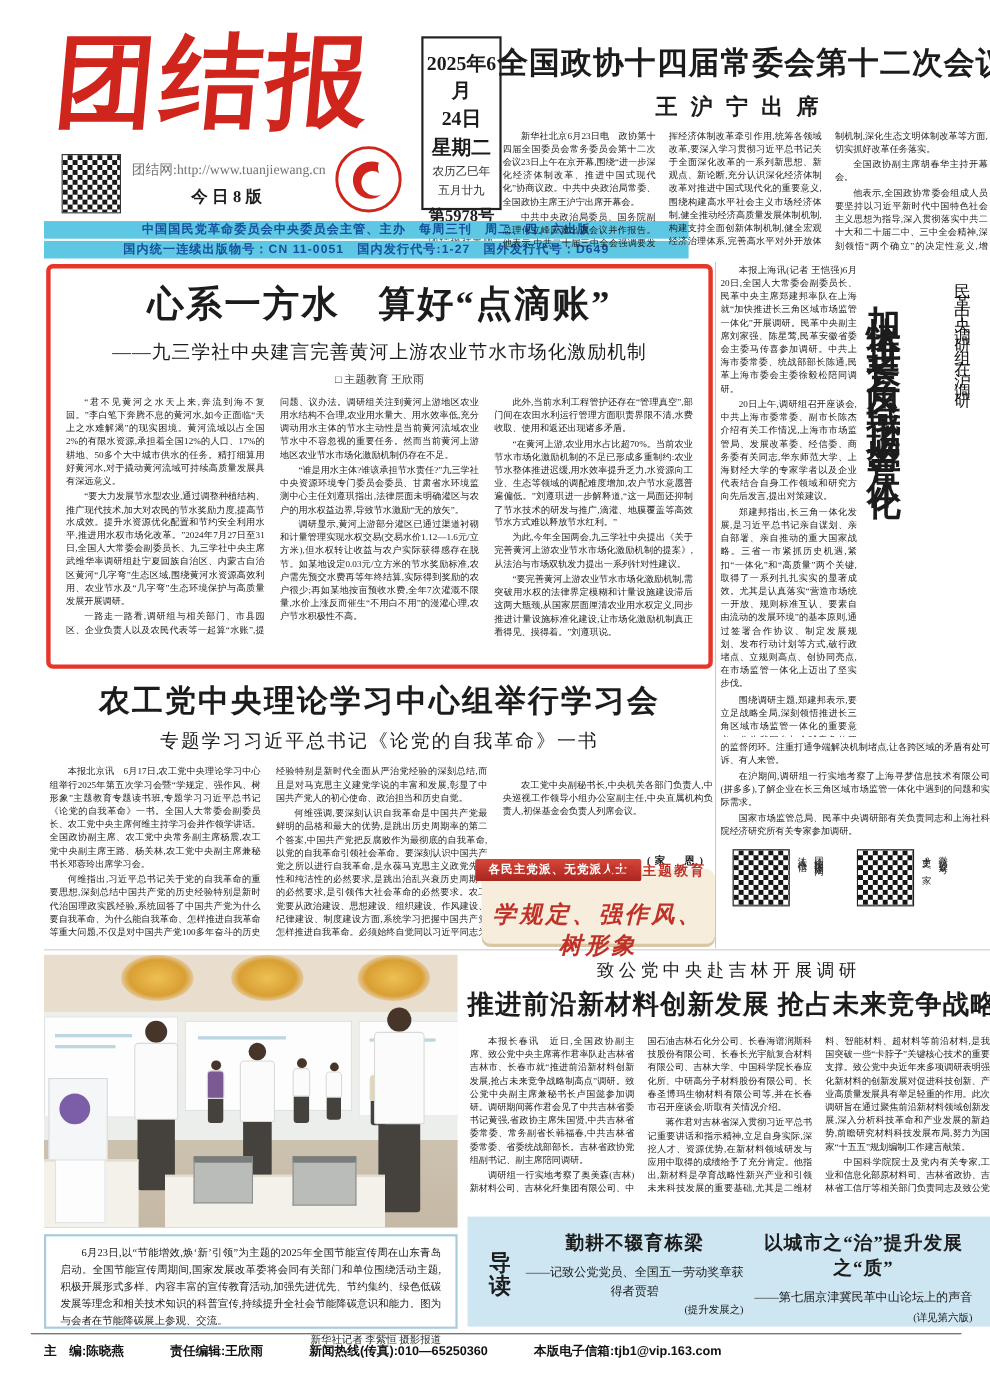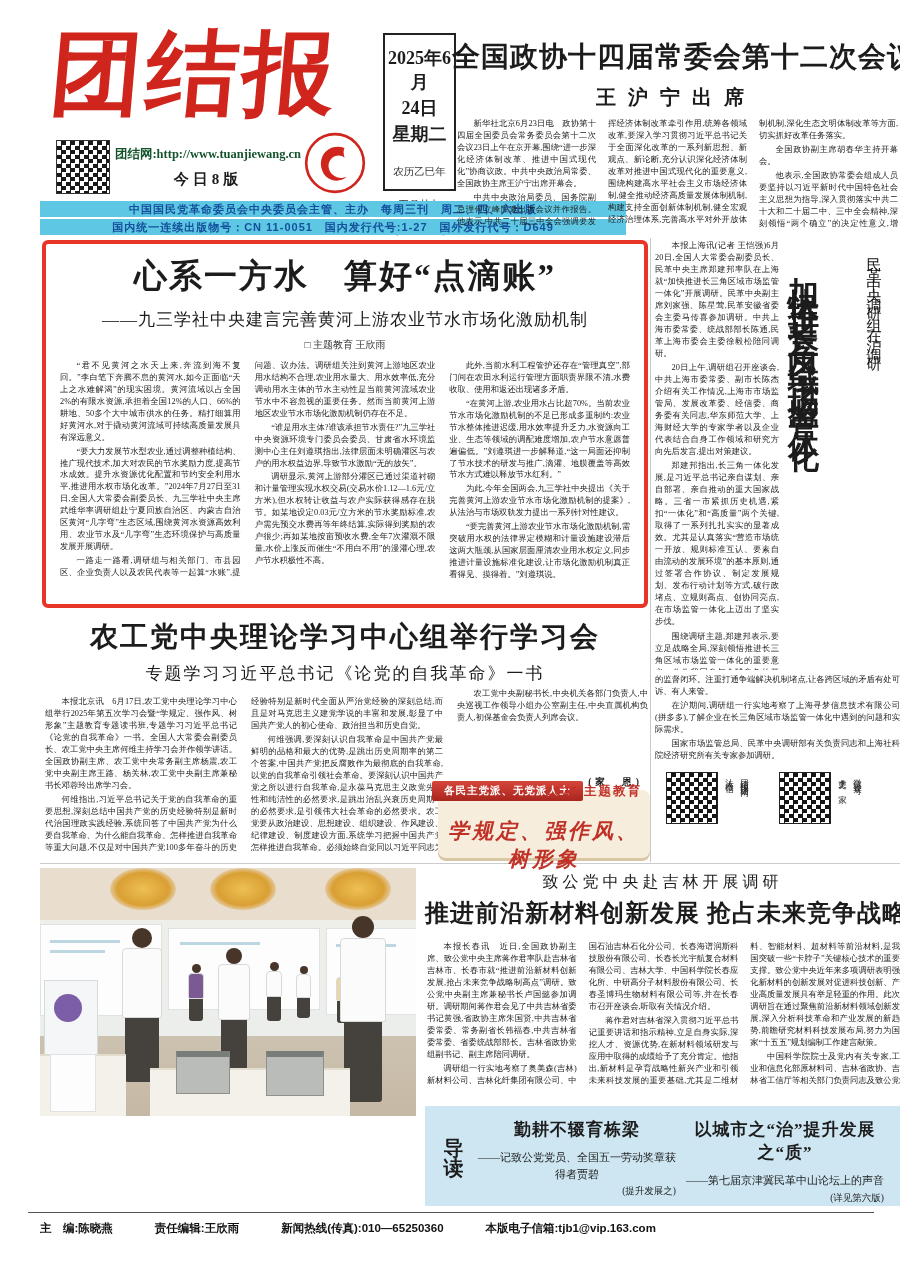--- a/index.html
+++ b/index.html
@@ -9,27 +9,27 @@
   .vtext{writing-mode:vertical-rl;text-orientation:upright;}
   p{margin:0;}
   .jbody p{text-indent:2em;text-align:justify;margin:0 0 2px 0;}
 
   
   .logo{left:50px;top:26px;width:335px;height:112px;font-size:92px;font-weight:bold;color:#d0251c;
         line-height:1.05;letter-spacing:4px;transform:skewX(-5deg);white-space:nowrap;}
   .m-qr{left:56px;top:140px;width:52px;height:52px;border:1px solid #333;
         background:repeating-conic-gradient(#1a1a1a 0% 25%,#fff 0% 50%) 0 0/9px 9px;}
   .site-block{left:112px;top:146px;width:192px;text-align:center;}
-  .site-line{font-size:12.5px;font-weight:bold;color:#14532d;text-align:center;}
+  .site-line{font-size:12.5px;font-weight:normal;color:#737373;text-align:center;}
   .edition{font-size:15px;font-weight:bold;margin-top:7px;letter-spacing:4px;}
   .phoenix{left:303px;top:131px;width:64px;height:64px;}
   .date-box{left:383px;top:33px;width:73px;height:158px;border:2px solid #222;text-align:center;
             padding-top:9px;box-sizing:border-box;background:#fff;}
   .db-l{font-size:18px;font-weight:bold;margin-top:2px;}
-  .db-s{font-size:10.5px;margin-top:19px;color:#333;}
+  .db-s{font-size:10.5px;margin-top:3px;color:#333;}
   .db-issue{font-size:15px;font-weight:bold;margin-top:7px;}
   .db-pub{font-size:9px;margin-top:7px;letter-spacing:1px;color:#333;}
   .bar{left:40px;width:586px;height:16px;background:#5ec7e3;color:#14509c;font-size:11px;
        font-weight:bold;text-align:center;line-height:16px;letter-spacing:1px;
        font-family:"Liberation Sans",sans-serif;white-space:nowrap;overflow:hidden;}
 
   
   .pol-head{left:452px;top:38px;width:448px;font-size:28px;font-weight:bold;text-align:center;
             letter-spacing:1px;white-space:nowrap;}
   .pol-sub{left:452px;top:84px;width:448px;font-size:20px;font-weight:bold;text-align:center;letter-spacing:12px;}
@@ -61,21 +61,21 @@
       background:repeating-conic-gradient(#161616 0% 25%,#fff 0% 50%) 0 0/9px 9px;}
   .qr-cap{display:flex;gap:3px;}
   .qr-cap span{font-size:8.5px;letter-spacing:2px;color:#222;}
 
   
   .ng-head{left:42px;top:618px;width:606px;font-size:28px;font-weight:bold;text-align:center;
            letter-spacing:2px;white-space:nowrap;}
   .ng-sub{left:42px;top:662px;width:606px;font-size:17px;text-align:center;letter-spacing:2px;}
   .ng-a{left:45px;top:696px;width:398px;height:164px;column-count:2;column-gap:14px;
         font-size:8.3px;line-height:1.45;overflow:hidden;}
-  .ng-b{left:457px;top:688px;width:191px;height:80px;font-size:8.3px;line-height:1.45;overflow:hidden;font-family:Liberation Serif, serif;}
+  .ng-b{left:457px;top:708px;width:191px;height:80px;font-size:8.3px;line-height:1.45;overflow:hidden;font-family:Liberation Serif, serif;}
   .ng-author{left:457px;top:776px;width:186px;text-align:right;font-size:9.5px;font-weight:bold;letter-spacing:4px;}
 
   
   .banner{left:438px;top:790px;width:212px;height:68px;background:#f6eddc;border-radius:8px;
           box-shadow:0 3px 0 #d9c6a4;}
   .ribbon{position:absolute;left:-6px;top:-9px;background:linear-gradient(#d6453a,#a9261e);color:#fff;
           font-size:10.5px;font-weight:bold;padding:3px 12px;border-radius:2px;letter-spacing:1px;
           font-family:"Liberation Sans",sans-serif;}
   .byear{position:absolute;right:8px;top:-7px;color:#c03127;font-size:12.5px;font-weight:bold;letter-spacing:2px;}
   .slogan{margin-top:27px;text-align:center;color:#c03127;font-size:21px;font-weight:bold;
@@ -159,21 +159,21 @@
     <p>中共中央政治局委员、国务院副总理何立峰应邀出席会议并作报告。他表示,中共二十届三中全会强调要发挥经济体制改革牵引作用,统筹各领域改革,要深入学习贯彻习近平总书记关于全面深化改革的一系列新思想、新观点、新论断,充分认识深化经济体制改革对推进中国式现代化的重要意义,围绕构建高水平社会主义市场经济体制,健全推动经济高质量发展体制机制,构建支持全面创新体制机制,健全宏观经济治理体系,完善高水平对外开放体制机制,深化生态文明体制改革等方面,切实抓好改革任务落实。</p>
     <p>全国政协副主席胡春华主持开幕会。</p>
     <p>他表示,全国政协常委会组成人员要坚持以习近平新时代中国特色社会主义思想为指导,深入贯彻落实中共二十大和二十届二中、三中全会精神,深刻领悟“两个确立”的决定性意义,增强“四个意识”、坚定“四个自信”、做到“两个维护”,切实增强履职尽责的责任感使命感,紧紧围绕“进一步深化经济体制改革、推进中国式现代化”深入协商议政,积极建言献策,努力为推进中国式现代化贡献智慧和力量。(下转第三版)</p>
   </div>
 
   <div class="abs feat-box">
     <div class="feat-head">心系一方水　算好“点滴账”</div>
     <div class="feat-sub">——九三学社中央建言完善黄河上游农业节水市场化激励机制</div>
     <div class="feat-by">□ 主题教育 王欣雨</div>
     <div class="feat-body jbody">
-      <p>“君不见黄河之水天上来,奔流到海不复回。”李白笔下奔腾不息的黄河水,如今正面临“天上之水难解渴”的现实困境。黄河流域以占全国2%的有限水资源,承担着全国12%的人口、66%的耕地、50多个大中城市供水的任务。精打细算用好黄河水,对于撬动黄河流域可持续高质量发展具有深远意义。</p>
+      <p>“君不见黄河之水天上来,奔流到海不复回。”李白笔下奔腾不息的黄河水,如今正面临“天上之水难解渴”的现实困境。黄河流域以占全国2%的有限水资源,承担着全国12%的人口、17%的耕地、50多个大中城市供水的任务。精打细算用好黄河水,对于撬动黄河流域可持续高质量发展具有深远意义。</p>
       <p>“要大力发展节水型农业,通过调整种植结构、推广现代技术,加大对农民的节水奖励力度,提高节水成效。提升水资源优化配置和节约安全利用水平,推进用水权市场化改革。”2024年7月27日至31日,全国人大常委会副委员长、九三学社中央主席武维华率调研组赴宁夏回族自治区、内蒙古自治区黄河“几字弯”生态区域,围绕黄河水资源高效利用、农业节水及“几字弯”生态环境保护与高质量发展开展调研。</p>
       <p>一路走一路看,调研组与相关部门、市县园区、企业负责人以及农民代表等一起算“水账”,提问题、议办法。调研组关注到黄河上游地区农业用水结构不合理,农业用水量大、用水效率低,充分调动用水主体的节水主动性是当前黄河流域农业节水中不容忽视的重要任务。然而当前黄河上游地区农业节水市场化激励机制仍存在不足。</p>
       <p>“谁是用水主体?谁该承担节水责任?”九三学社中央资源环境专门委员会委员、甘肃省水环境监测中心主任刘遵琪指出,法律层面未明确灌区与农户的用水权益边界,导致节水激励“无的放矢”。</p>
       <p>调研显示,黄河上游部分灌区已通过渠道衬砌和计量管理实现水权交易(交易水价1.12—1.6元/立方米),但水权转让收益与农户实际获得感存在脱节。如某地设定0.03元/立方米的节水奖励标准,农户需先预交水费再等年终结算,实际得到奖励的农户很少;再如某地按亩预收水费,全年7次灌溉不限量,水价上涨反而催生“不用白不用”的漫灌心理,农户节水积极性不高。</p>
       <p>此外,当前水利工程管护还存在“管理真空”,部门间在农田水利运行管理方面职责界限不清,水费收取、使用和返还出现诸多矛盾。</p>
       <p>“在黄河上游,农业用水占比超70%。当前农业节水市场化激励机制的不足已形成多重制约:农业节水整体推进迟缓,用水效率提升乏力,水资源向工业、生态等领域的调配难度增加,农户节水意愿普遍偏低。”刘遵琪进一步解释道,“这一局面还抑制了节水技术的研发与推广,滴灌、地膜覆盖等高效节水方式难以释放节水红利。”</p>
       <p>为此,今年全国两会,九三学社中央提出《关于完善黄河上游农业节水市场化激励机制的提案》,从法治与市场双轨发力提出一系列针对性建议。</p>
       <p>“要完善黄河上游农业节水市场化激励机制,需突破用水权的法律界定模糊和计量设施建设滞后这两大瓶颈,从国家层面厘清农业用水权定义,同步推进计量设施标准化建设,让市场化激励机制真正看得见、摸得着。”刘遵琪说。</p>
 
     </div>
@@ -278,20 +278,24 @@
         <i class="torso" style="height:84px;"></i>
         <i class="legs" style="height:80px;"></i>
       </div>
     <div class="ftable" style="left:110px;bottom:0;width:200px;height:46px;"></div>
     <div class="ftable" style="left:0;bottom:0;width:86px;height:60px;"></div>
     <div class="device" style="left:136px;bottom:22px;width:52px;height:36px;"></div>
     <div class="device" style="left:226px;bottom:20px;width:56px;height:38px;"></div>
     <div class="poster" style="left:10px;bottom:4px;width:44px;height:56px;"></div>
   </div>
 
+  <div class="abs capbox">
+    <div class="cap">6月23日,以“节能增效,焕‘新’引领”为主题的2025年全国节能宣传周在山东青岛启动。全国节能宣传周期间,国家发展改革委将会同有关部门和单位围绕活动主题,积极开展形式多样、内容丰富的宣传教育活动,加强先进优先、节约集约、绿色低碳发展等理念和相关技术知识的科普宣传,持续提升全社会节能降碳意识和能力。图为与会者在节能降碳展上参观、交流。</div>
+    <div class="credit">新华社记者 李紫恒 摄影报道</div>
+  </div>
 
   <div class="abs zg-kicker">致公党中央赴吉林开展调研</div>
   <div class="abs zg-head">推进前沿新材料创新发展 抢占未来竞争战略制高点</div>
   <div class="abs zg-body jbody">
     <p>本报长春讯　近日,全国政协副主席、致公党中央主席蒋作君率队赴吉林省吉林市、长春市就“推进前沿新材料创新发展,抢占未来竞争战略制高点”调研。致公党中央副主席兼秘书长卢国懿参加调研。调研期间蒋作君会见了中共吉林省委书记黄强,省政协主席朱国贤,中共吉林省委常委、常务副省长韩福春,中共吉林省委常委、省委统战部部长。吉林省政协党组副书记、副主席陪同调研。</p>
     <p>调研组一行实地考察了奥美森(吉林)新材料公司、吉林化纤集团有限公司、中国石油吉林石化分公司、长春海谱润斯科技股份有限公司、长春长光宇航复合材料有限公司、吉林大学、中国科学院长春应化所、中研高分子材料股份有限公司、长春圣博玛生物材料有限公司等,并在长春市召开座谈会,听取有关情况介绍。</p>
     <p>蒋作君对吉林省深入贯彻习近平总书记重要讲话和指示精神,立足自身实际,深挖人才、资源优势,在新材料领域研发与应用中取得的成绩给予了充分肯定。他指出,新材料是孕育战略性新兴产业和引领未来科技发展的重要基础,尤其是二维材料、智能材料、超材料等前沿材料,是我国突破一些“卡脖子”关键核心技术的重要支撑。致公党中央近年来多项调研表明强化新材料的创新发展对促进科技创新、产业高质量发展具有举足轻重的作用。此次调研旨在通过聚焦前沿新材料领域创新发展,深入分析科技革命和产业发展的新趋势,前瞻研究材料科技发展布局,努力为国家“十五五”规划编制工作建言献策。</p>
     <p>中国科学院院士及党内有关专家,工业和信息化部原材料司、吉林省政协、吉林省工信厅等相关部门负责同志及致公党中央参政议政部有关同志参加调研。　(沈晓英)</p>
   </div>
 

